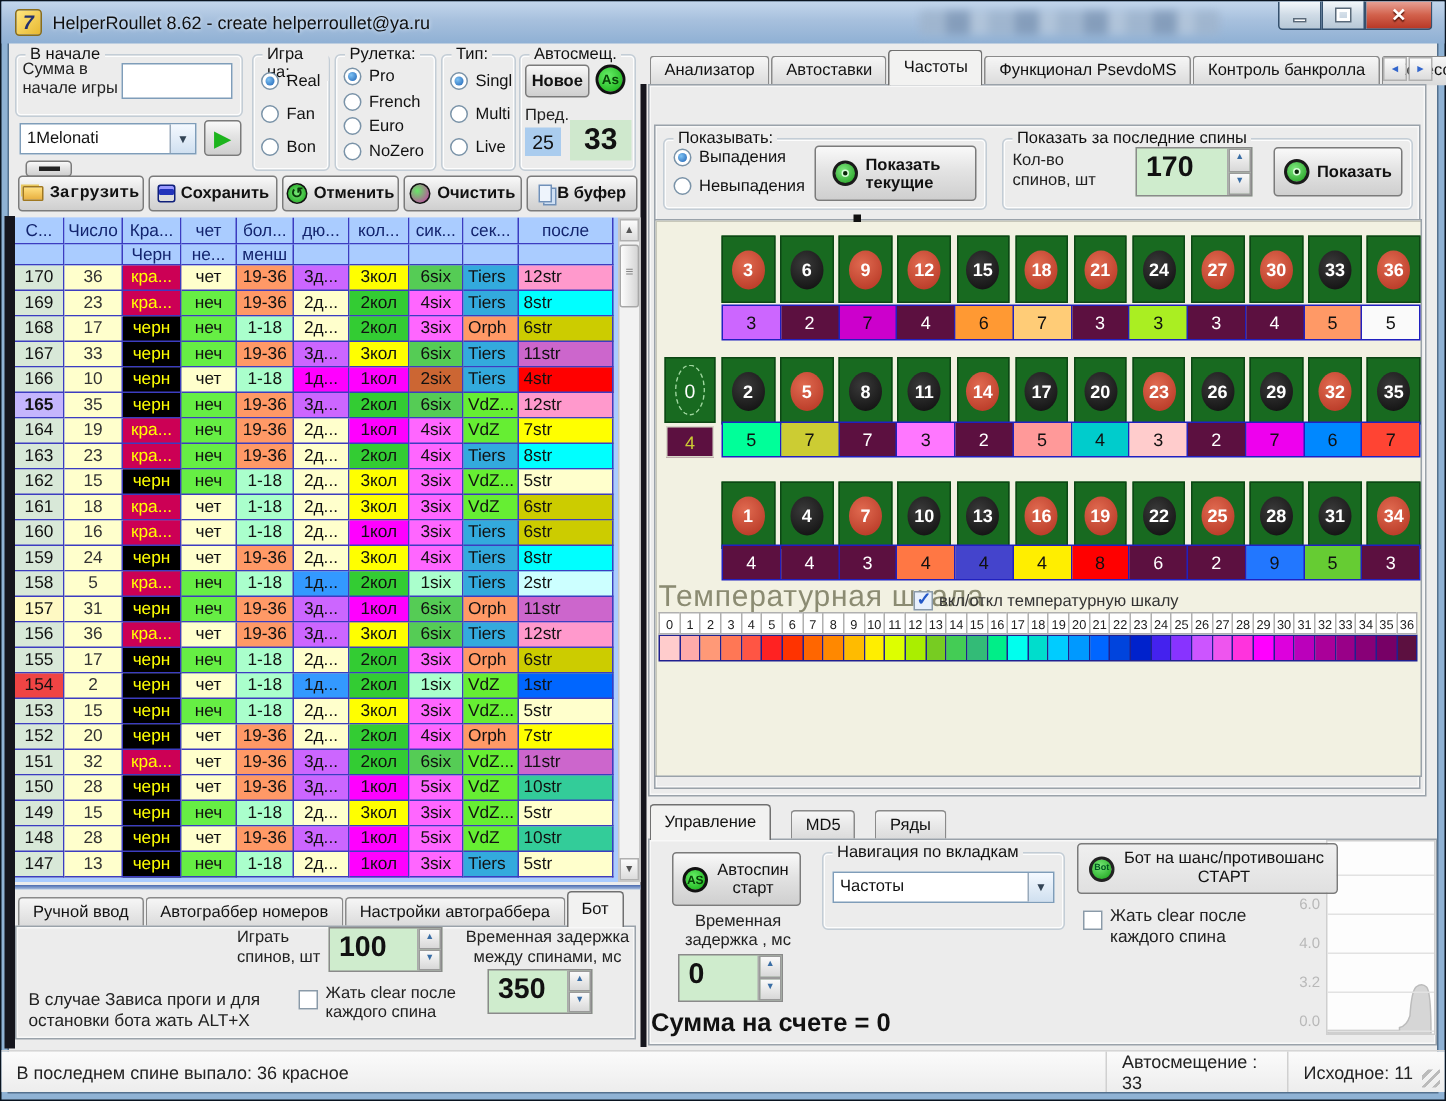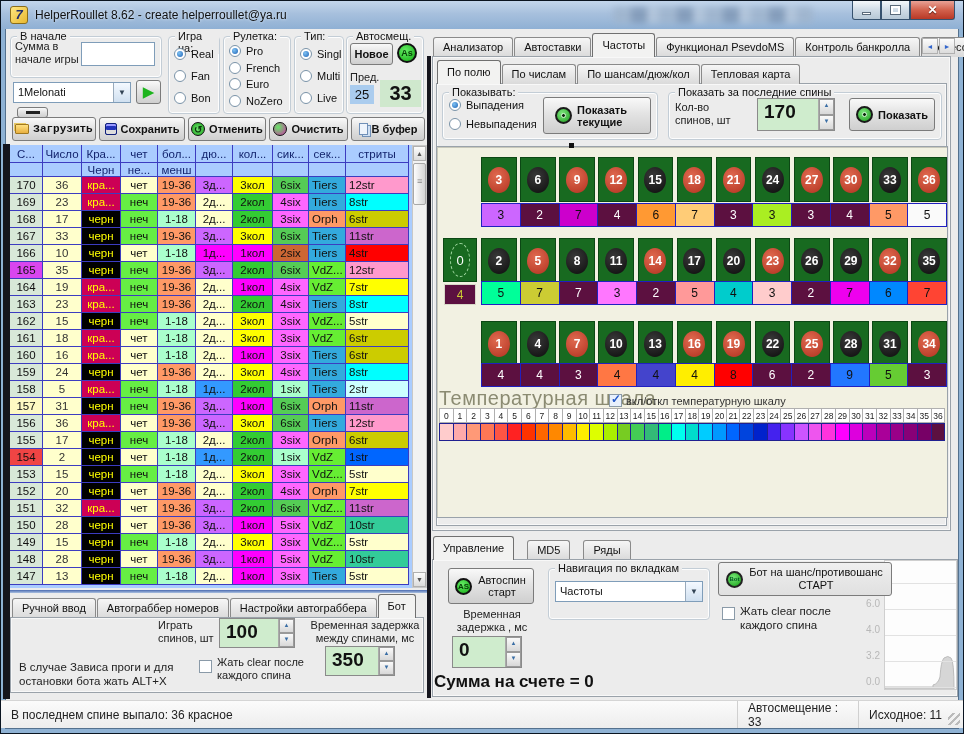--- a/index.html
+++ b/index.html
@@ -252,21 +252,21 @@
       <div class="trow h1">
         <div class="tcell">С...</div>
         <div class="tcell">Число</div>
         <div class="tcell yel">Кра...</div>
         <div class="tcell">чет</div>
         <div class="tcell">бол...</div>
         <div class="tcell">дю...</div>
         <div class="tcell">кол...</div>
         <div class="tcell">сик...</div>
         <div class="tcell">сек...</div>
-        <div class="tcell">стриты</div>
+        <div class="tcell">после</div>
       </div>
       <div class="trow h2">
         <div class="tcell"></div>
         <div class="tcell"></div>
         <div class="tcell yel">Черн</div>
         <div class="tcell">не...</div>
         <div class="tcell">менш</div>
         <div class="tcell"></div>
         <div class="tcell"></div>
         <div class="tcell"></div>
@@ -327,21 +327,21 @@
         <div class="tcell" style="background: rgb(0, 0, 0); color: rgb(255, 255, 0);">черн</div>
         <div class="tcell" style="background: rgb(255, 255, 204); color: rgb(17, 17, 17);">чет</div>
         <div class="tcell" style="background: rgb(170, 255, 204); color: rgb(17, 17, 17);">1-18</div>
         <div class="tcell" style="background: rgb(255, 0, 255); color: rgb(17, 17, 17);">1д...</div>
         <div class="tcell" style="background: rgb(255, 0, 255); color: rgb(17, 17, 17);">1кол</div>
         <div class="tcell" style="background: rgb(204, 102, 51); color: rgb(17, 17, 17);">2six</div>
         <div class="tcell left" style="background: rgb(51, 170, 221); color: rgb(17, 17, 17);">Tiers</div>
         <div class="tcell left" style="background: rgb(255, 0, 0); color: rgb(17, 17, 17);">4str</div>
       </div>
       <div class="trow">
-        <div class="tcell" style="background: #d946ef; color: rgb(17, 17, 17);">165</div>
+        <div class="tcell" style="background: #c4b5fd; color: rgb(17, 17, 17); font-weight: bold;">165</div>
         <div class="tcell" style="background: rgb(255, 255, 204); color: rgb(51, 51, 51);">35</div>
         <div class="tcell" style="background: rgb(0, 0, 0); color: rgb(255, 255, 0);">черн</div>
         <div class="tcell" style="background: rgb(102, 238, 68); color: rgb(17, 17, 17);">неч</div>
         <div class="tcell" style="background: rgb(255, 153, 102); color: rgb(17, 17, 17);">19-36</div>
         <div class="tcell" style="background: rgb(204, 102, 255); color: rgb(17, 17, 17);">3д...</div>
         <div class="tcell" style="background: rgb(51, 204, 51); color: rgb(17, 17, 17);">2кол</div>
         <div class="tcell" style="background: rgb(85, 204, 85); color: rgb(17, 17, 17);">6six</div>
         <div class="tcell left" style="background: rgb(102, 238, 51); color: rgb(17, 17, 17);">VdZ...</div>
         <div class="tcell left" style="background: rgb(255, 153, 204); color: rgb(17, 17, 17);">12str</div>
       </div>
@@ -608,26 +608,20 @@
       <div class="tab">Функционал PsevdoMS</div>
       <div class="tab">Контроль банкролла</div>
       <div class="tab">Колесо</div>
     </div>
   <div style="position:absolute;left:922px;top:38px;display:flex;gap:1px;">
     <div class="varrow" style="width:16px;height:16px;color:#3366cc;line-height:15px;">◄</div>
     <div class="varrow" style="width:16px;height:16px;color:#3366cc;line-height:15px;">►</div>
   </div>
 
   <div class="panel" style="left:432px;top:56px;width:519px;height:475px;"></div>
-  <div class="tabstrip" id="r-subtabs" style="left:437px;top:60px;height:24px;z-index:2;">
-      <div class="tab active">По полю</div>
-      <div class="tab">По числам</div>
-      <div class="tab">По шансам/дюж/кол</div>
-      <div class="tab">Тепловая карта</div>
-    </div>
   <div class="panel" style="left:436px;top:83px;width:511px;height:443px;"></div>
 
   <div class="gb" style="left:442px;top:92px;width:216px;height:48px;z-index:2;">
     <div class="gb-title">Показывать:</div>
     <div id="show-radios" style="position:absolute;left:6px;top:6px;display:flex;flex-direction:column;gap:7px;">
         <div class="radio-row">
           <div class="radio checked"></div>
           <div>Выпадения</div>
         </div>
         <div class="radio-row">

